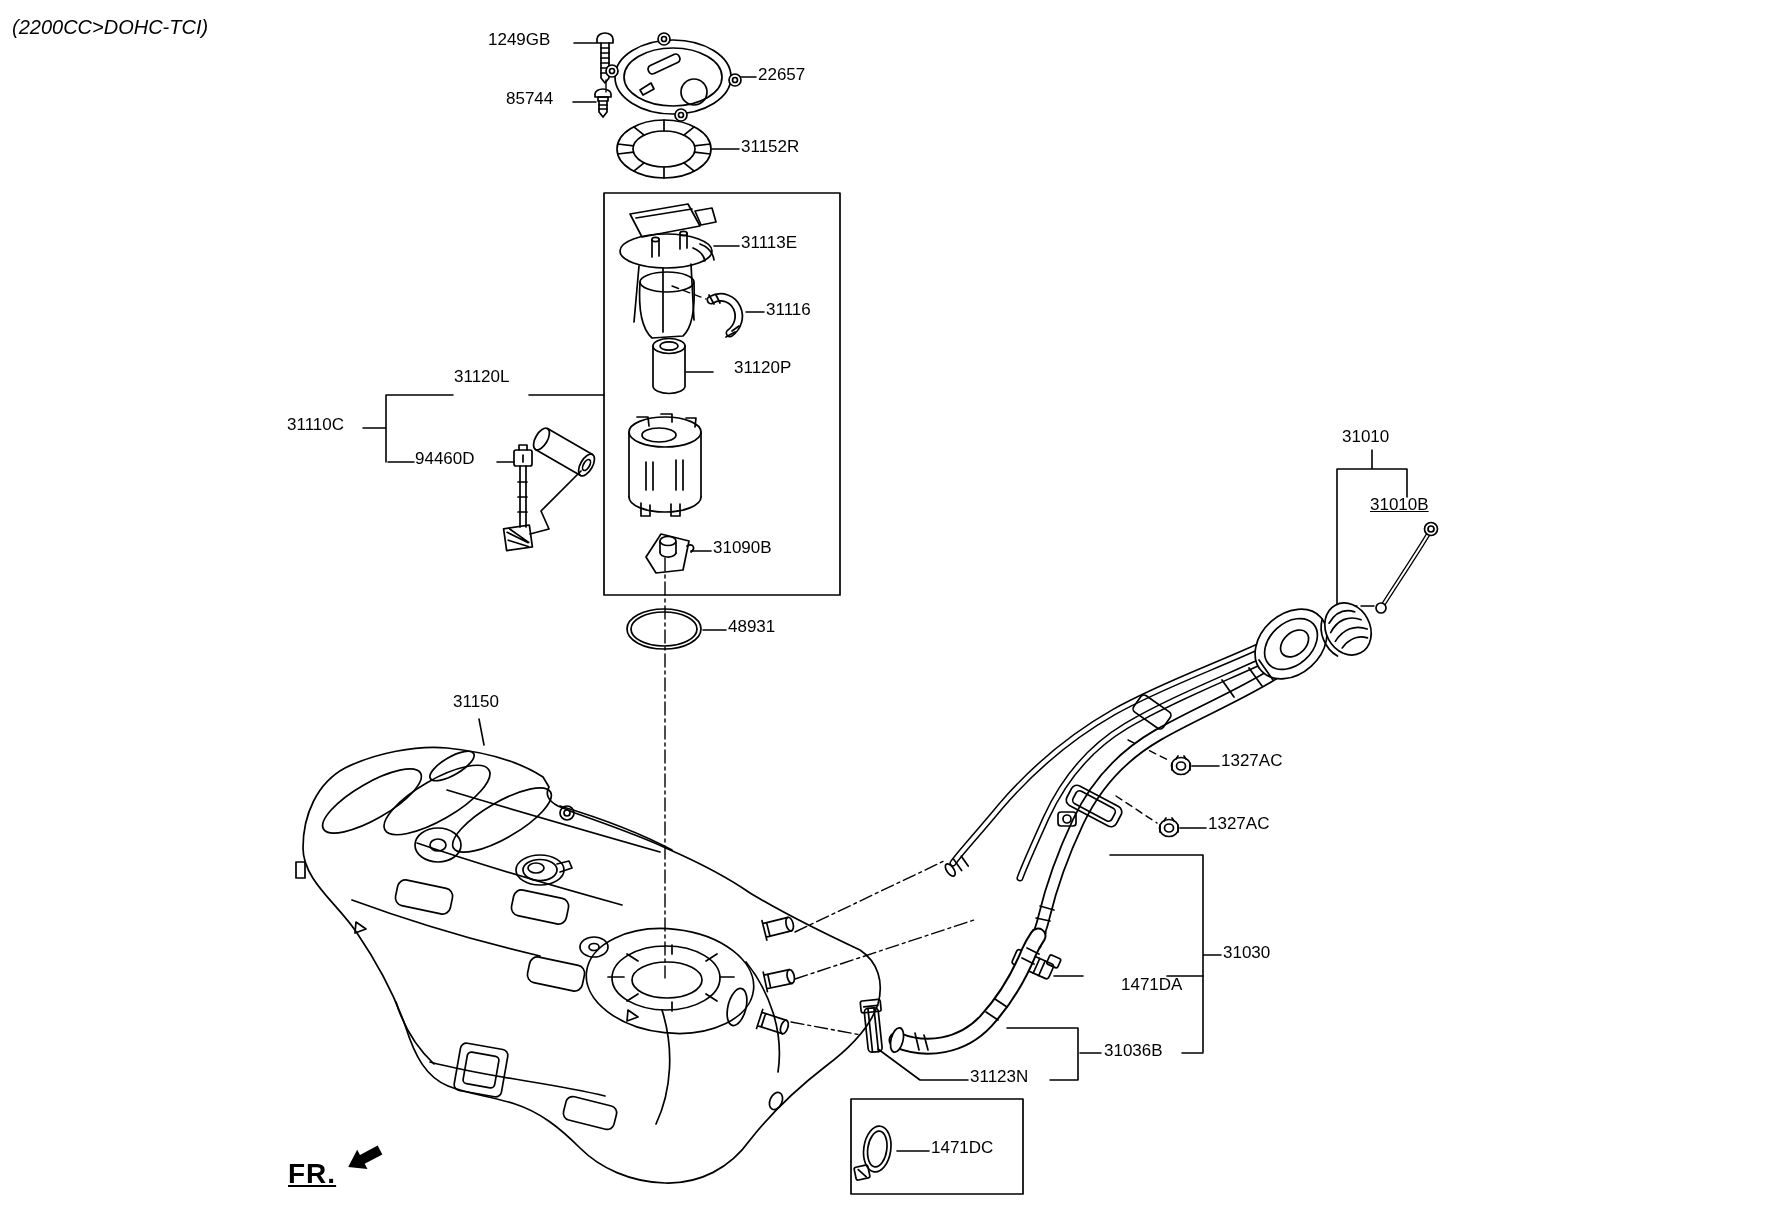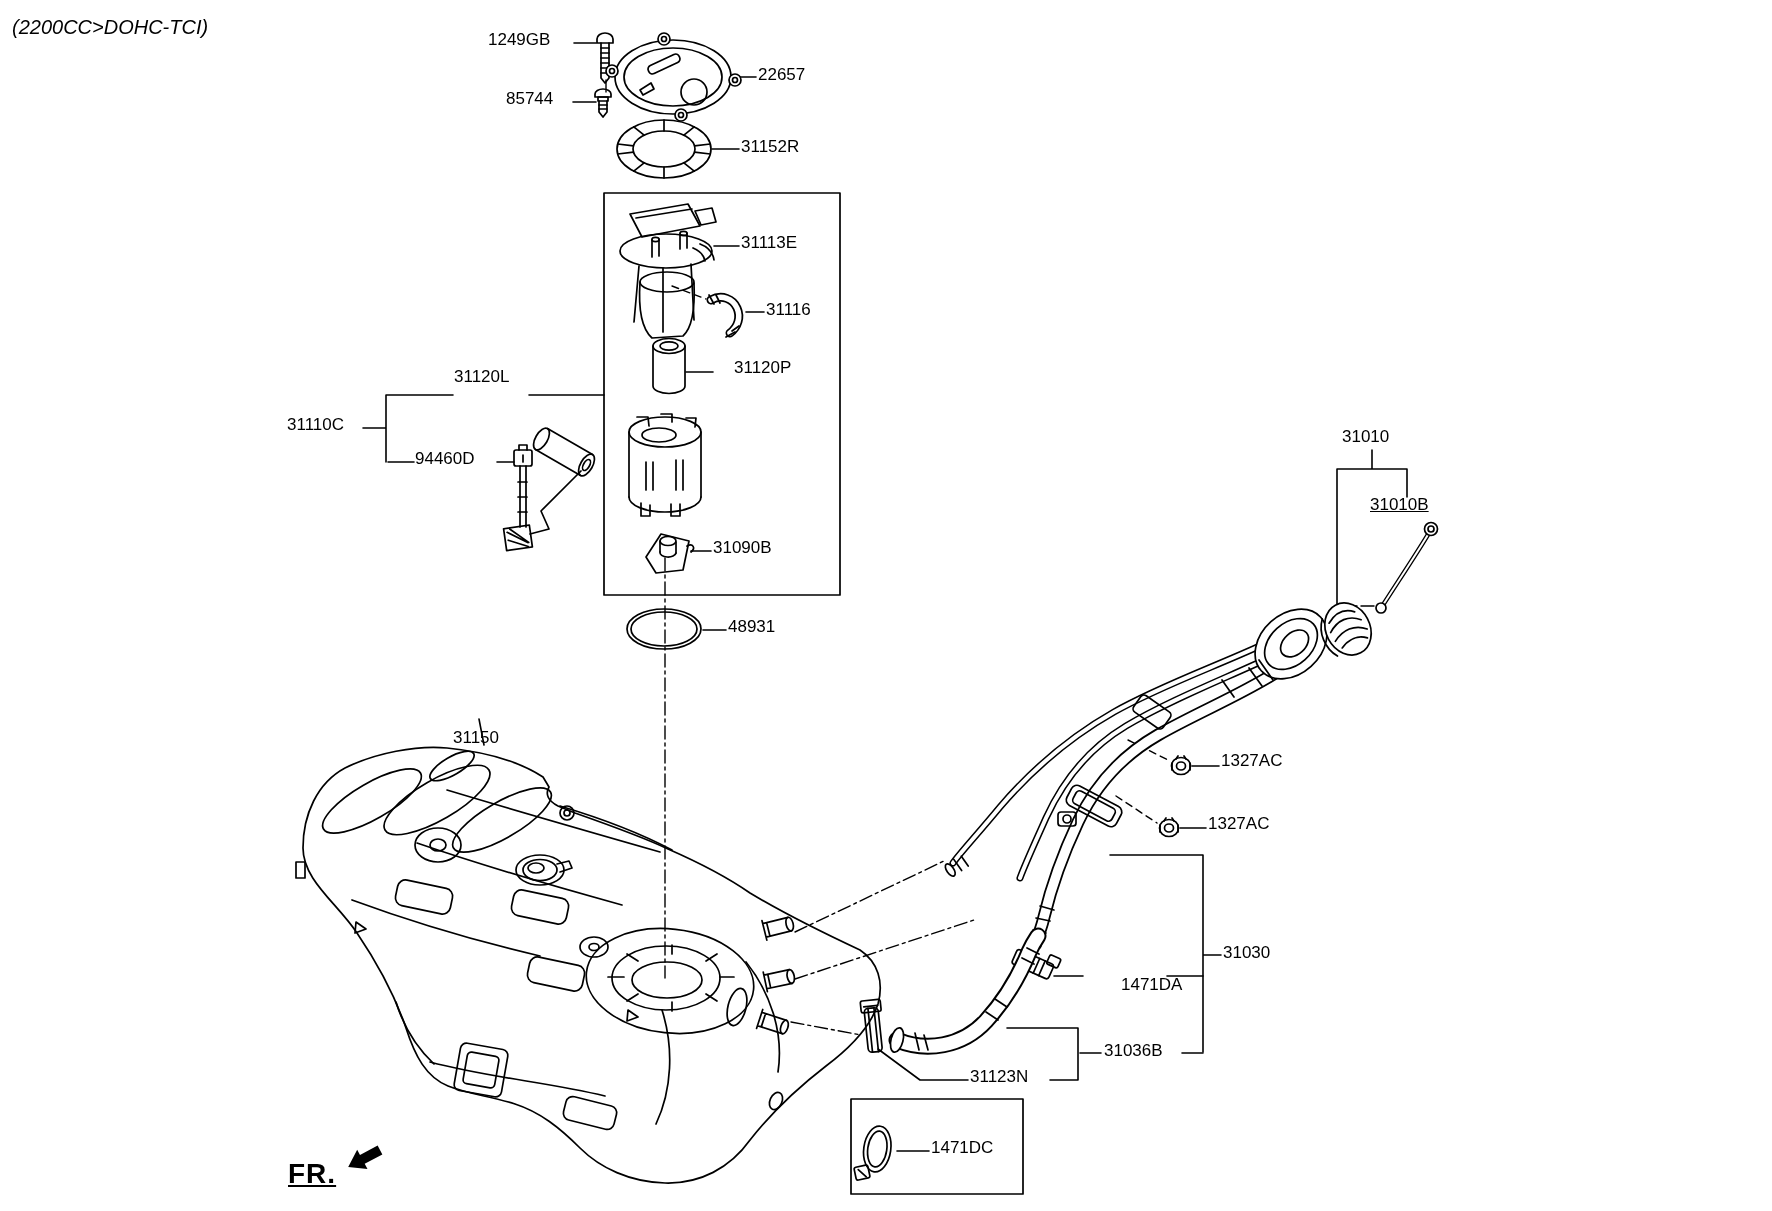--- a/index.html
+++ b/index.html
@@ -328,21 +328,21 @@
 <div class="part-label" style="left:758px;top:66px;">22657</div>
 <div class="part-label" style="left:741px;top:138px;">31152R</div>
 <div class="part-label" style="left:741px;top:234px;">31113E</div>
 <div class="part-label" style="left:766px;top:301px;">31116</div>
 <div class="part-label" style="left:715px;top:359px;margin-left:19px;">31120P</div>
 <div class="part-label" style="left:454px;top:368px;">31120L</div>
 <div class="part-label" style="left:287px;top:416px;">31110C</div>
 <div class="part-label" style="left:415px;top:450px;">94460D</div>
 <div class="part-label" style="left:713px;top:539px;">31090B</div>
 <div class="part-label" style="left:728px;top:618px;">48931</div>
-<div class="part-label" style="left:453px;top:693px;margin-top:36px;">31150</div>
+<div class="part-label" style="left:453px;top:693px;">31150</div>
 <div class="part-label" style="left:1342px;top:428px;">31010</div>
 <div class="part-label" style="left:1370px;top:496px;text-decoration:underline;">31010B</div>
 <div class="part-label" style="left:1221px;top:752px;">1327AC</div>
 <div class="part-label" style="left:1208px;top:815px;">1327AC</div>
 <div class="part-label" style="left:1223px;top:944px;">31030</div>
 <div class="part-label" style="left:1085px;top:976px;margin-left:36px;">1471DA</div>
 <div class="part-label" style="left:1104px;top:1042px;">31036B</div>
 <div class="part-label" style="left:970px;top:1068px;">31123N</div>
 <div class="part-label" style="left:931px;top:1139px;">1471DC</div>
 

